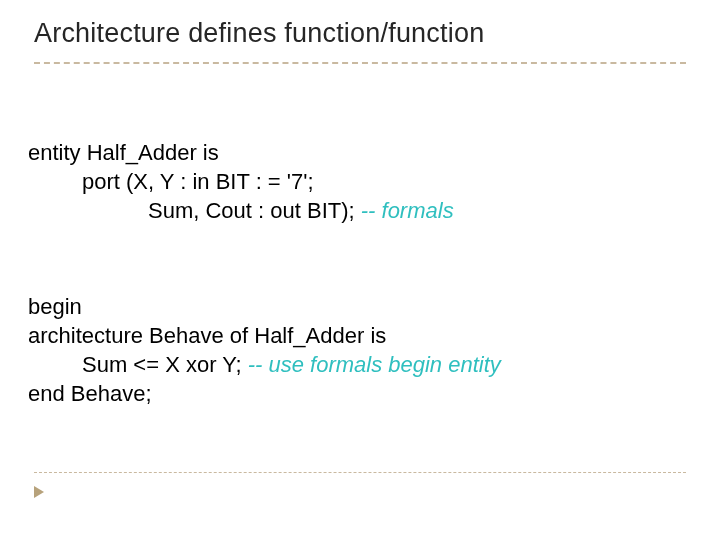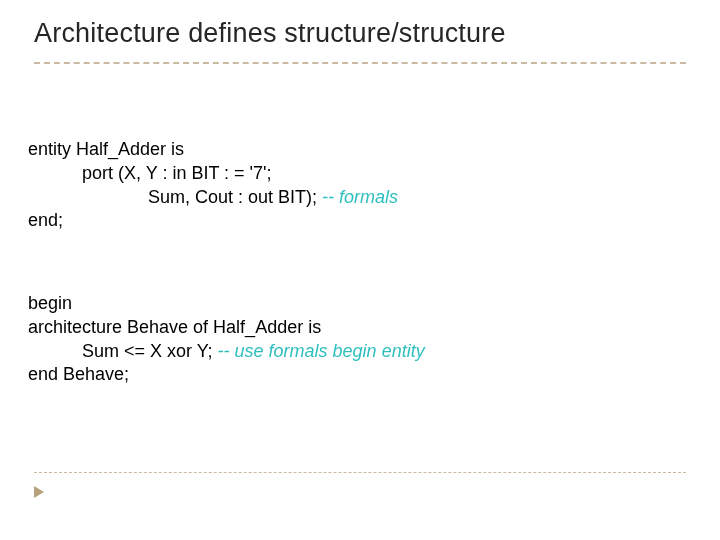--- a/index.html
+++ b/index.html
@@ -30,21 +30,21 @@
     position: absolute;
     left: 34px;
     top: 62px;
     width: 652px;
     border-top: 2px dashed #c9b9a0;
   }
   .code-block {
     position: absolute;
     left: 28px;
     width: 660px;
-    font-size: 18px;
+    font-size: 22px;
     line-height: 1.32;
     white-space: nowrap;
   }
   .block-entity { top: 138px; }
   .block-arch { top: 292px; }
   .indent1 { display: inline-block; width: 54px; }
   .indent2 { display: inline-block; width: 120px; }
   .comment { color: #2fbfbf; font-style: italic; }
   .divider-bot {
     position: absolute;
@@ -62,28 +62,27 @@
     border-top: 6px solid transparent;
     border-bottom: 6px solid transparent;
     border-left: 10px solid #b7a27b;
   }
 </style>
 </head>
 <body>
 
 <div class="slide">
 
-  <div class="title">Architecture defines structure/structure</div>
+  <div class="title">Architecture defines function/function</div>
   <div class="divider-top"></div>
 
   <div class="code-block block-entity">
     <div>entity Half_Adder is</div>
     <div><span class="indent1"></span><span>port (X, Y : in BIT : = '7';</span></div>
     <div><span class="indent2"></span><span>Sum, Cout : out BIT); </span><span class="comment">-- formals</span></div>
-    <div>end;</div>
   </div>
 
   <div class="code-block block-arch">
     <div>begin</div>
     <div>architecture Behave of Half_Adder is</div>
     <div><span class="indent1"></span><span>Sum &lt;= X xor Y;   </span><span class="comment">-- use formals begin entity</span></div>
     <div>end Behave;</div>
   </div>
 
   <div class="divider-bot"></div>

